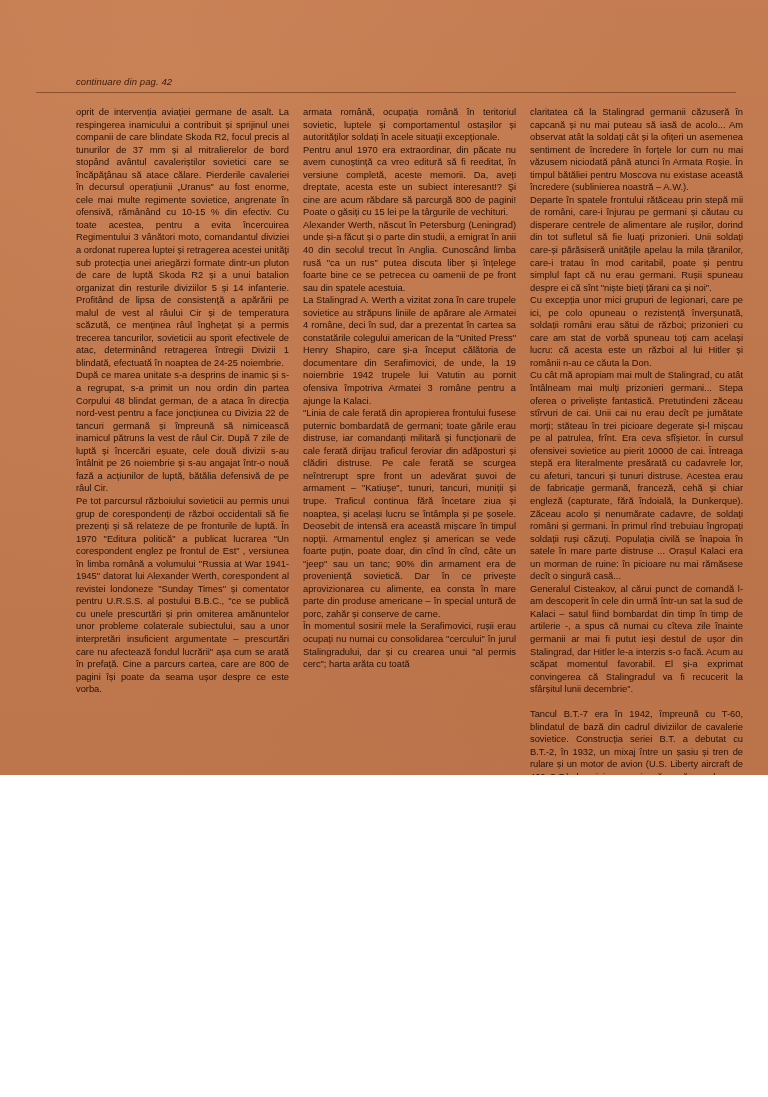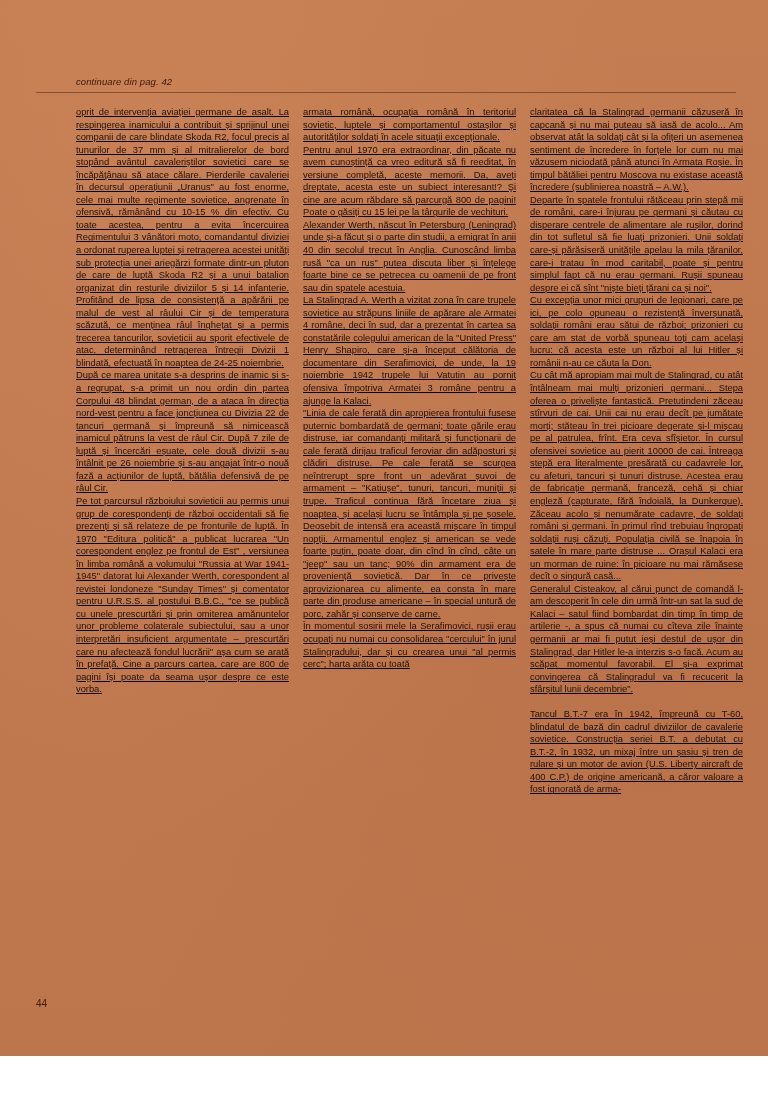--- a/index.html
+++ b/index.html
@@ -6,21 +6,21 @@
     margin: 0;
     padding: 0;
     background: #ffffff;
   }
   body {
     font-family: "Liberation Sans", sans-serif;
   }
   .page {
     position: relative;
     width: 768px;
-    height: 1056px;
+    height: 775px;
     background: #c1794f;
     overflow: hidden;
     box-sizing: border-box;
   }
   
   .page::before {
     content: "";
     position: absolute;
     inset: 0;
     background:
@@ -50,21 +50,20 @@
     height: 1px;
     background: rgba(90,40,15,0.55);
   }
   .columns {
     position: absolute;
     left: 76px;
     top: 106px;
     width: 668px;
     display: flex;
     gap: 14px;
-    text-decoration: underline;
   }
   .col {
     width: 213px;
     font-size: 9.35px;
     line-height: 12.55px;
     color: #241007;
     text-align: justify;
     text-justify: inter-word;
     hyphens: none;
     letter-spacing: -0.02px;

